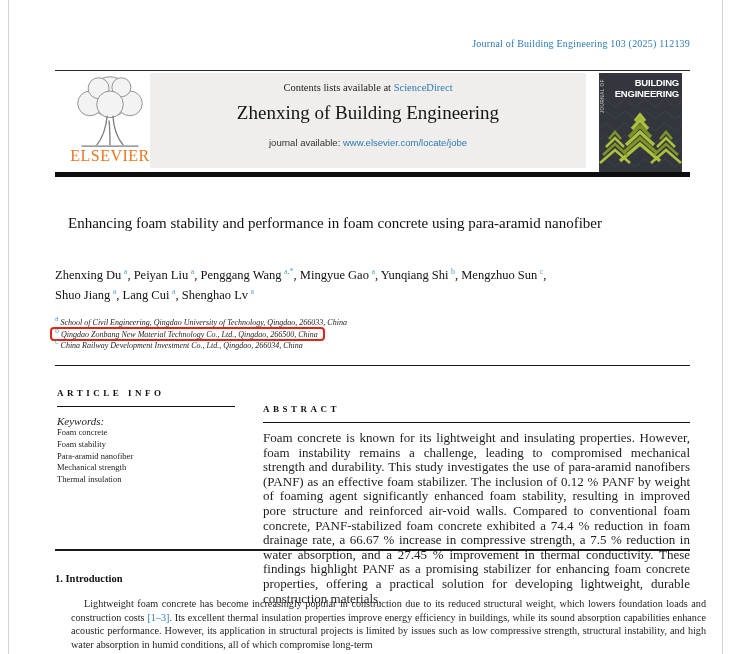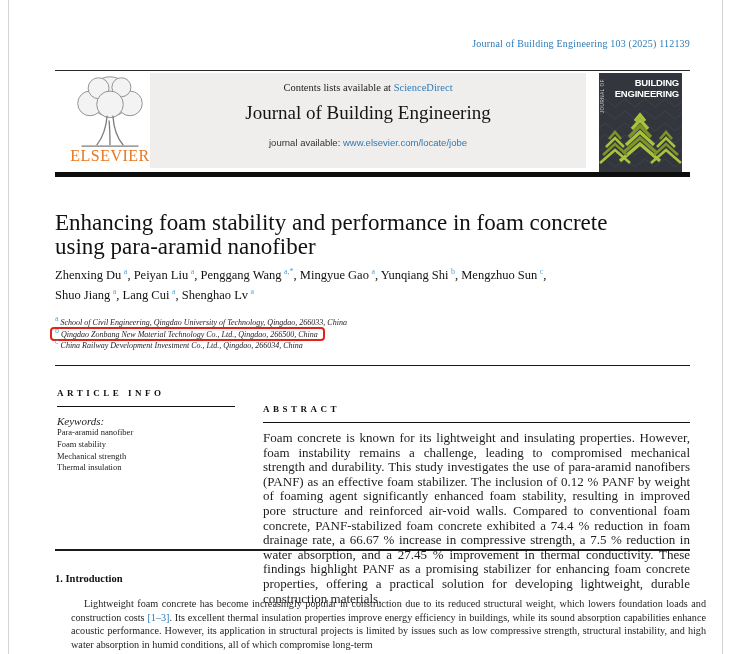--- a/index.html
+++ b/index.html
@@ -35,21 +35,21 @@
          overflow:hidden;}
   .cover svg{position:absolute;left:0;top:0;}
   .cover .vtext{position:absolute;left:1px;top:6px;writing-mode:vertical-rl;transform:rotate(180deg);
                 font-family:"Liberation Sans",sans-serif;font-size:4.5px;color:#c9c9c9;letter-spacing:.6px;}
   .cover .bigtext{position:absolute;right:3px;top:5px;text-align:right;color:#fff;
                   font-family:"Liberation Sans",sans-serif;font-weight:bold;font-size:9.5px;
                   line-height:10.5px;letter-spacing:-.2px;}
 
   .black-bar{position:absolute;left:55px;top:172px;width:635px;height:5px;background:#0d0d0d;}
 
-  .title{position:absolute;left:55px;top:211px;width:600px;font-size:23px;line-height:24px;color:#111;}
+  .title{position:absolute;left:68px;top:211px;width:600px;font-size:15px;line-height:24px;color:#111;}
 
   .authors{position:absolute;left:55px;top:266px;width:520px;font-size:12.5px;line-height:19.5px;color:#111;}
   sup.sup-blue{color:var(--sup_blue);font-size:8px;line-height:0;}
 
   .affs{position:absolute;left:55px;top:317px;width:635px;font-size:8px;line-height:11.6px;color:#222;}
   .aff-line em{font-style:italic;}
   .aff-inner{position:relative;display:inline;}
   .aff-inner.hl::after{content:'';position:absolute;left:-5px;right:-7px;top:-3px;bottom:-2px;
                        border:2.5px solid var(--highlight_red);border-radius:4px;pointer-events:none;}
 
@@ -97,21 +97,21 @@
       <path class="tree-trunk" d="M47,45 C46,57 43,67 36,76"></path>
       <path class="tree-trunk" d="M53,45 C54,59 57,68 64,76"></path>
       <path class="tree-trunk" d="M49,50 C50,60 50,68 50,76"></path>
       <line x1="20" y1="77" x2="80" y2="77" stroke="#7d7d7d" stroke-width="1.4"></line>
     </svg>
     <div class="elsevier-word">ELSEVIER</div>
   </div>
 
   <div class="graybox">
     <div class="contents-line"><span>Contents lists available at </span><a href="#">ScienceDirect</a></div>
-    <div class="journal-name">Journal of Building Engineering</div>
+    <div class="journal-name">Zhenxing of Building Engineering</div>
     <div class="homepage-line"><span>journal available: </span><a href="#">www.elsevier.com/locate/jobe</a></div>
   </div>
 
   <div class="cover">
     <svg width="83" height="102" viewBox="0 0 83 102">
       <rect x="0" y="0" width="83" height="102" fill="var(--cover_bg)"></rect>
       <g class="chev-bg">
         <path d="M-4,34 l10,-8 l10,8 l10,-8 l10,8 l10,-8 l10,8 l10,-8 l10,8 l10,-8 l10,8"></path>
         <path d="M-4,46 l10,-8 l10,8 l10,-8 l10,8 l10,-8 l10,8 l10,-8 l10,8 l10,-8 l10,8"></path>
         <path d="M-4,58 l10,-8 l10,8 l10,-8 l10,8 l10,-8 l10,8 l10,-8 l10,8 l10,-8 l10,8"></path>
@@ -156,22 +156,23 @@
       <div class="aff-line"><span class="aff-inner hl"><sup class="sup-blue">b</sup><em> Qingdao Zonbang New Material Technology Co., Ltd., Qingdao, 266500, China</em></span></div>
       <div class="aff-line"><span class="aff-inner"><sup class="sup-blue">c</sup><em> China Railway Development Investment Co., Ltd., Qingdao, 266034, China</em></span></div>
     </div>
 
   <div class="rule1"></div>
 
   <div class="col-left">
     <div class="col-head">ARTICLE INFO</div>
     <div class="kw-label">Keywords:</div>
     <div>
+        <div class="kw">Foam concrete</div>
+        <div class="kw">Foam stability</div>
         <div class="kw">Para-aramid nanofiber</div>
-        <div class="kw">Foam stability</div>
         <div class="kw">Mechanical strength</div>
         <div class="kw">Thermal insulation</div>
       </div>
   </div>
 
   <div class="col-right">
     <div class="col-head">ABSTRACT</div>
     <div class="abstract-text">Foam concrete is known for its lightweight and insulating properties. However, foam instability remains a challenge, leading to compromised mechanical strength and durability. This study investigates the use of para-aramid nanofibers (PANF) as an effective foam stabilizer. The inclusion of 0.12 % PANF by weight of foaming agent significantly enhanced foam stability, resulting in improved pore structure and reinforced air-void walls. Compared to conventional foam concrete, PANF-stabilized foam concrete exhibited a 74.4 % reduction in foam drainage rate, a 66.67 % increase in compressive strength, a 7.5 % reduction in water absorption, and a 27.45 % improvement in thermal conductivity. These findings highlight PANF as a promising stabilizer for enhancing foam concrete properties, offering a practical solution for developing lightweight, durable construction materials.</div>
   </div>
 

